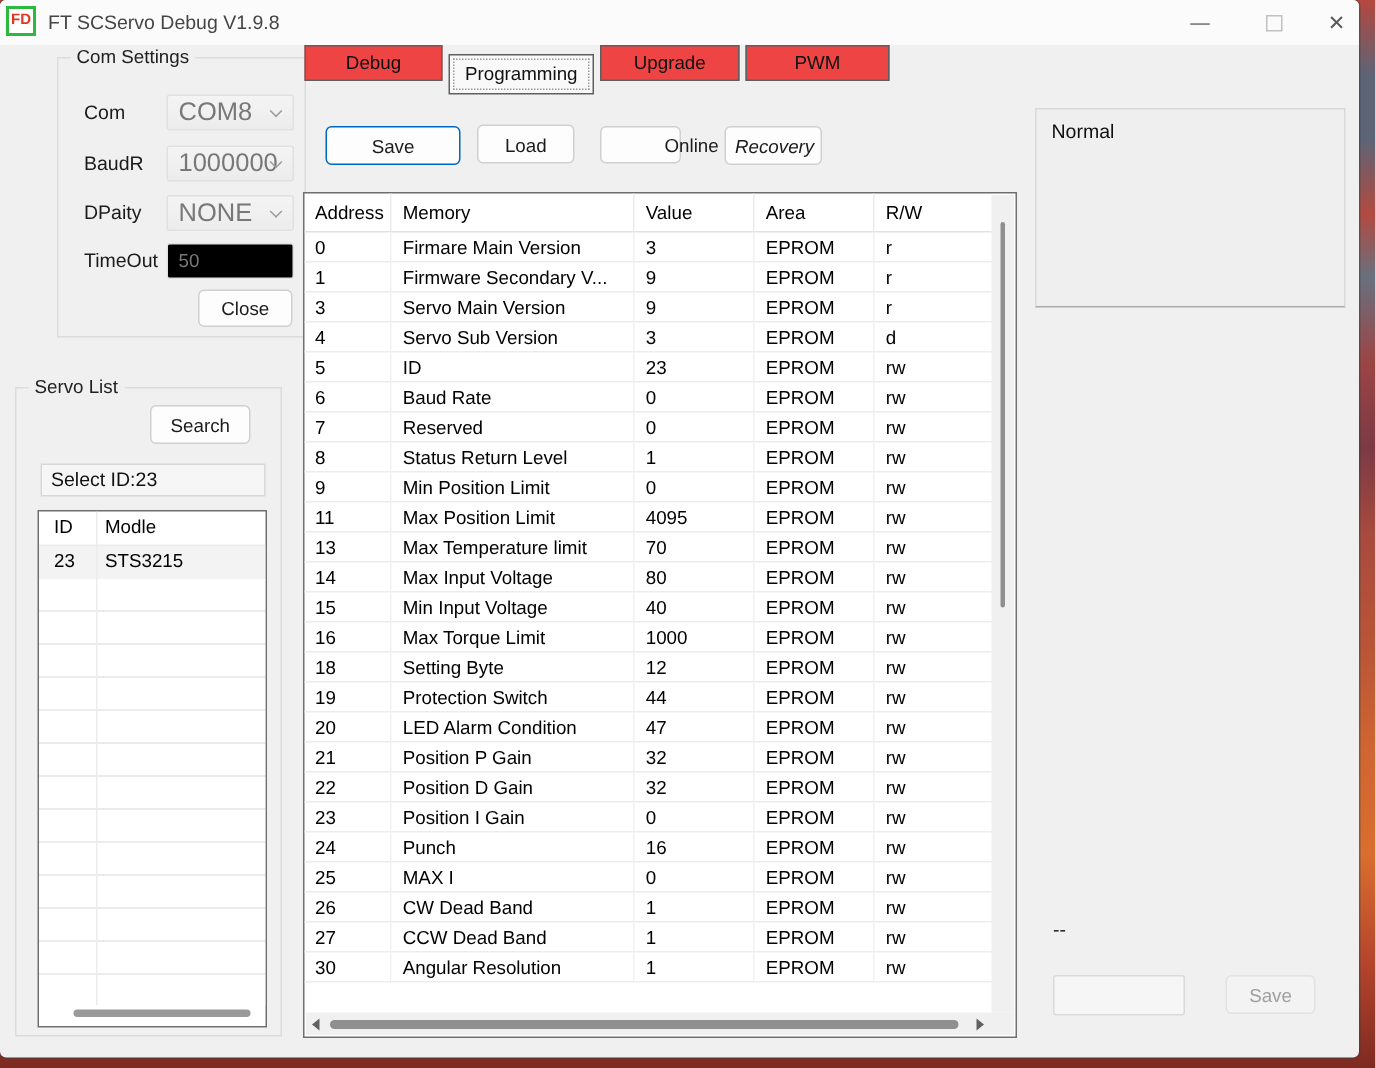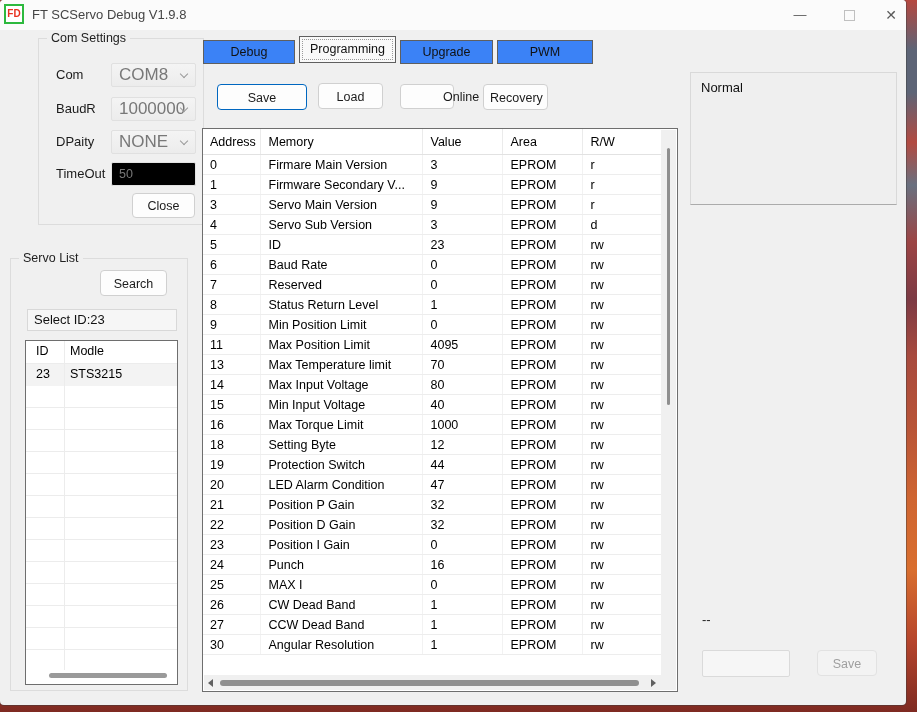--- a/index.html
+++ b/index.html
@@ -84,36 +84,36 @@
   .sl-row .c1{position:absolute;left:10px;top:3px;}
   .sl-row .c2{position:absolute;left:44px;top:3px;}
   .sl-empty{
     position:absolute;left:0;right:0;top:45px;bottom:14px;
     background:repeating-linear-gradient(to bottom,#ffffff 0 21px,#ececec 21px 22px);
   }
   .sl-vline{position:absolute;left:38px;top:0;bottom:14px;width:1px;background:#ececec;}
   .sl-hthumb{position:absolute;left:23px;bottom:6px;width:118px;height:5px;background:#9a9a9a;border-radius:3px;}
   
   .tab{
-    position:absolute;top:40px;height:24px;box-sizing:border-box;background:#3b82f6;
+    position:absolute;top:30px;height:24px;box-sizing:border-box;background:#ef4444;
     border:1px solid #5f5f5f;font-size:12.5px;color:#111;text-align:center;line-height:22px;
   }
   .tab.active{
     top:36px;height:27px;background:#f9f9f9;line-height:25px;
     outline:1px dotted #9a9a9a;outline-offset:-4px;
   }
   #tab-debug{left:203px;width:92px;}
   #tab-programming{left:299px;width:97px;}
   #tab-upgrade{left:400px;width:93px;}
   #tab-pwm{left:497px;width:96px;}
   
   #save-btn{left:217px;top:84px;width:90px;height:26px;line-height:24px;border:1px solid #0067c0;}
   #load-btn{left:318px;top:83px;width:65px;height:26px;line-height:24px;}
   #online-btn{left:400px;top:84px;width:54px;height:25px;line-height:23px;padding-left:42px;}
-  #recovery-btn{left:483px;top:84px;width:65px;height:26px;line-height:24px;}
+  #recovery-btn{left:483px;top:84px;width:65px;height:26px;line-height:24px;font-style:italic;}
   
   #mtable-wrap{
     position:absolute;left:202px;top:128px;width:476px;height:564px;box-sizing:border-box;
     background:#fff;border:1px solid #6e6e6e;
   }
   #mtable{border-collapse:collapse;table-layout:fixed;width:459px;font-size:12.5px;color:#000;}
   #mtable th{
     height:25px;text-align:left;font-weight:normal;padding:0 0 0 8px;
     border-bottom:1px solid #e2e2e2;border-right:1px solid #ebebeb;white-space:nowrap;overflow:hidden;
   }

